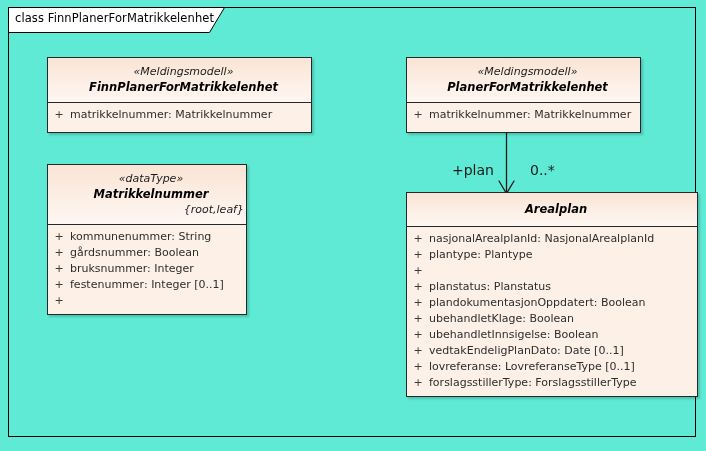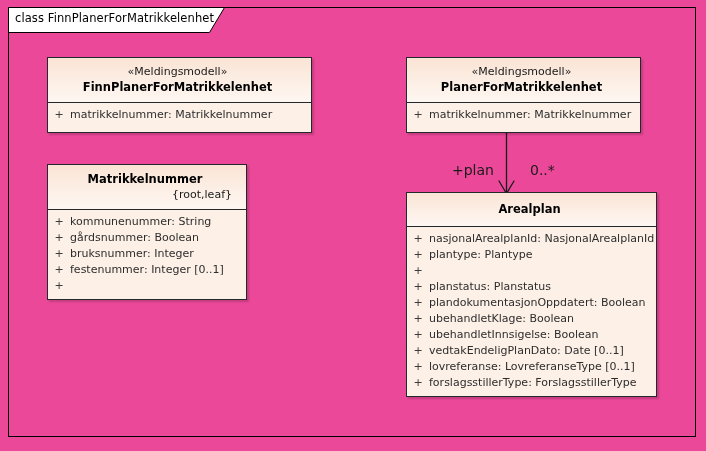--- a/index.html
+++ b/index.html
@@ -12,21 +12,21 @@
     height: 451px;
     font-family: "DejaVu Sans", "Liberation Sans", sans-serif;
     -webkit-font-smoothing: antialiased;
   }
 
   #canvas {
     position: relative;
     width: 706px;
     height: 451px;
     overflow: hidden;
-    background: #ec4899;
+    background: #5eead4;
   }
 
   
   .frame {
     position: absolute;
     left: 8px;
     top: 7px;
     width: 688px;
     height: 430px;
     box-sizing: border-box;
@@ -56,24 +56,25 @@
   .uml-class {
     position: absolute;
     box-sizing: border-box;
     border: 1px solid #23282d;
     background: #fdf3ec;
     box-shadow: 2px 2px 2px rgba(0,0,0,0.18);
     z-index: 2;
   }
   .uml-header {
     box-sizing: border-box;
-    padding: 6px 12px 7px 8px;
+    padding: 6px 0 7px 8px;
     text-align: center;
     background: linear-gradient(to bottom, #fae4d5 0%, #fdf2ea 72%, #fdf6f1 100%);
     border-bottom: 1px solid #23282d;
+    font-style: italic;
   }
   .stereotype {
     font-size: 11px;
     color: #1a1a1a;
     line-height: 15px;
     white-space: nowrap;
   }
   .class-name {
     font-size: 11.5px;
     font-weight: bold;
@@ -156,20 +157,21 @@
     <div class="uml-attrs" style="min-height:29px;">
       <div class="attr-row">
         <span class="attr-vis">+</span>
         <span class="attr-text">matrikkelnummer: Matrikkelnummer</span>
       </div>
     </div>
   </div>
 
   <div class="uml-class" style="left:47px; top:164px; width:200px;">
     <div class="uml-header">
+      <div class="stereotype">«dataType»</div>
       <div class="class-name">Matrikkelnummer</div>
       <div class="class-props">{root,leaf}</div>
     </div>
     <div class="uml-attrs">
       <div class="attr-row">
         <span class="attr-vis">+</span>
         <span class="attr-text">kommunenummer: String</span>
       </div>
       <div class="attr-row">
         <span class="attr-vis">+</span>
@@ -195,21 +197,21 @@
       <div class="class-name">PlanerForMatrikkelenhet</div>
     </div>
     <div class="uml-attrs" style="min-height:29px;">
       <div class="attr-row">
         <span class="attr-vis">+</span>
         <span class="attr-text">matrikkelnummer: Matrikkelnummer</span>
       </div>
     </div>
   </div>
 
-  <div class="uml-class" style="left:406px; top:192px; width:251px;">
+  <div class="uml-class" style="left:406px; top:192px; width:292px;">
     <div class="uml-header">
       <div class="class-name" style="line-height:20px;">Arealplan</div>
     </div>
     <div class="uml-attrs">
       <div class="attr-row">
         <span class="attr-vis">+</span>
         <span class="attr-text">nasjonalArealplanId: NasjonalArealplanId</span>
       </div>
       <div class="attr-row">
         <span class="attr-vis">+</span>

